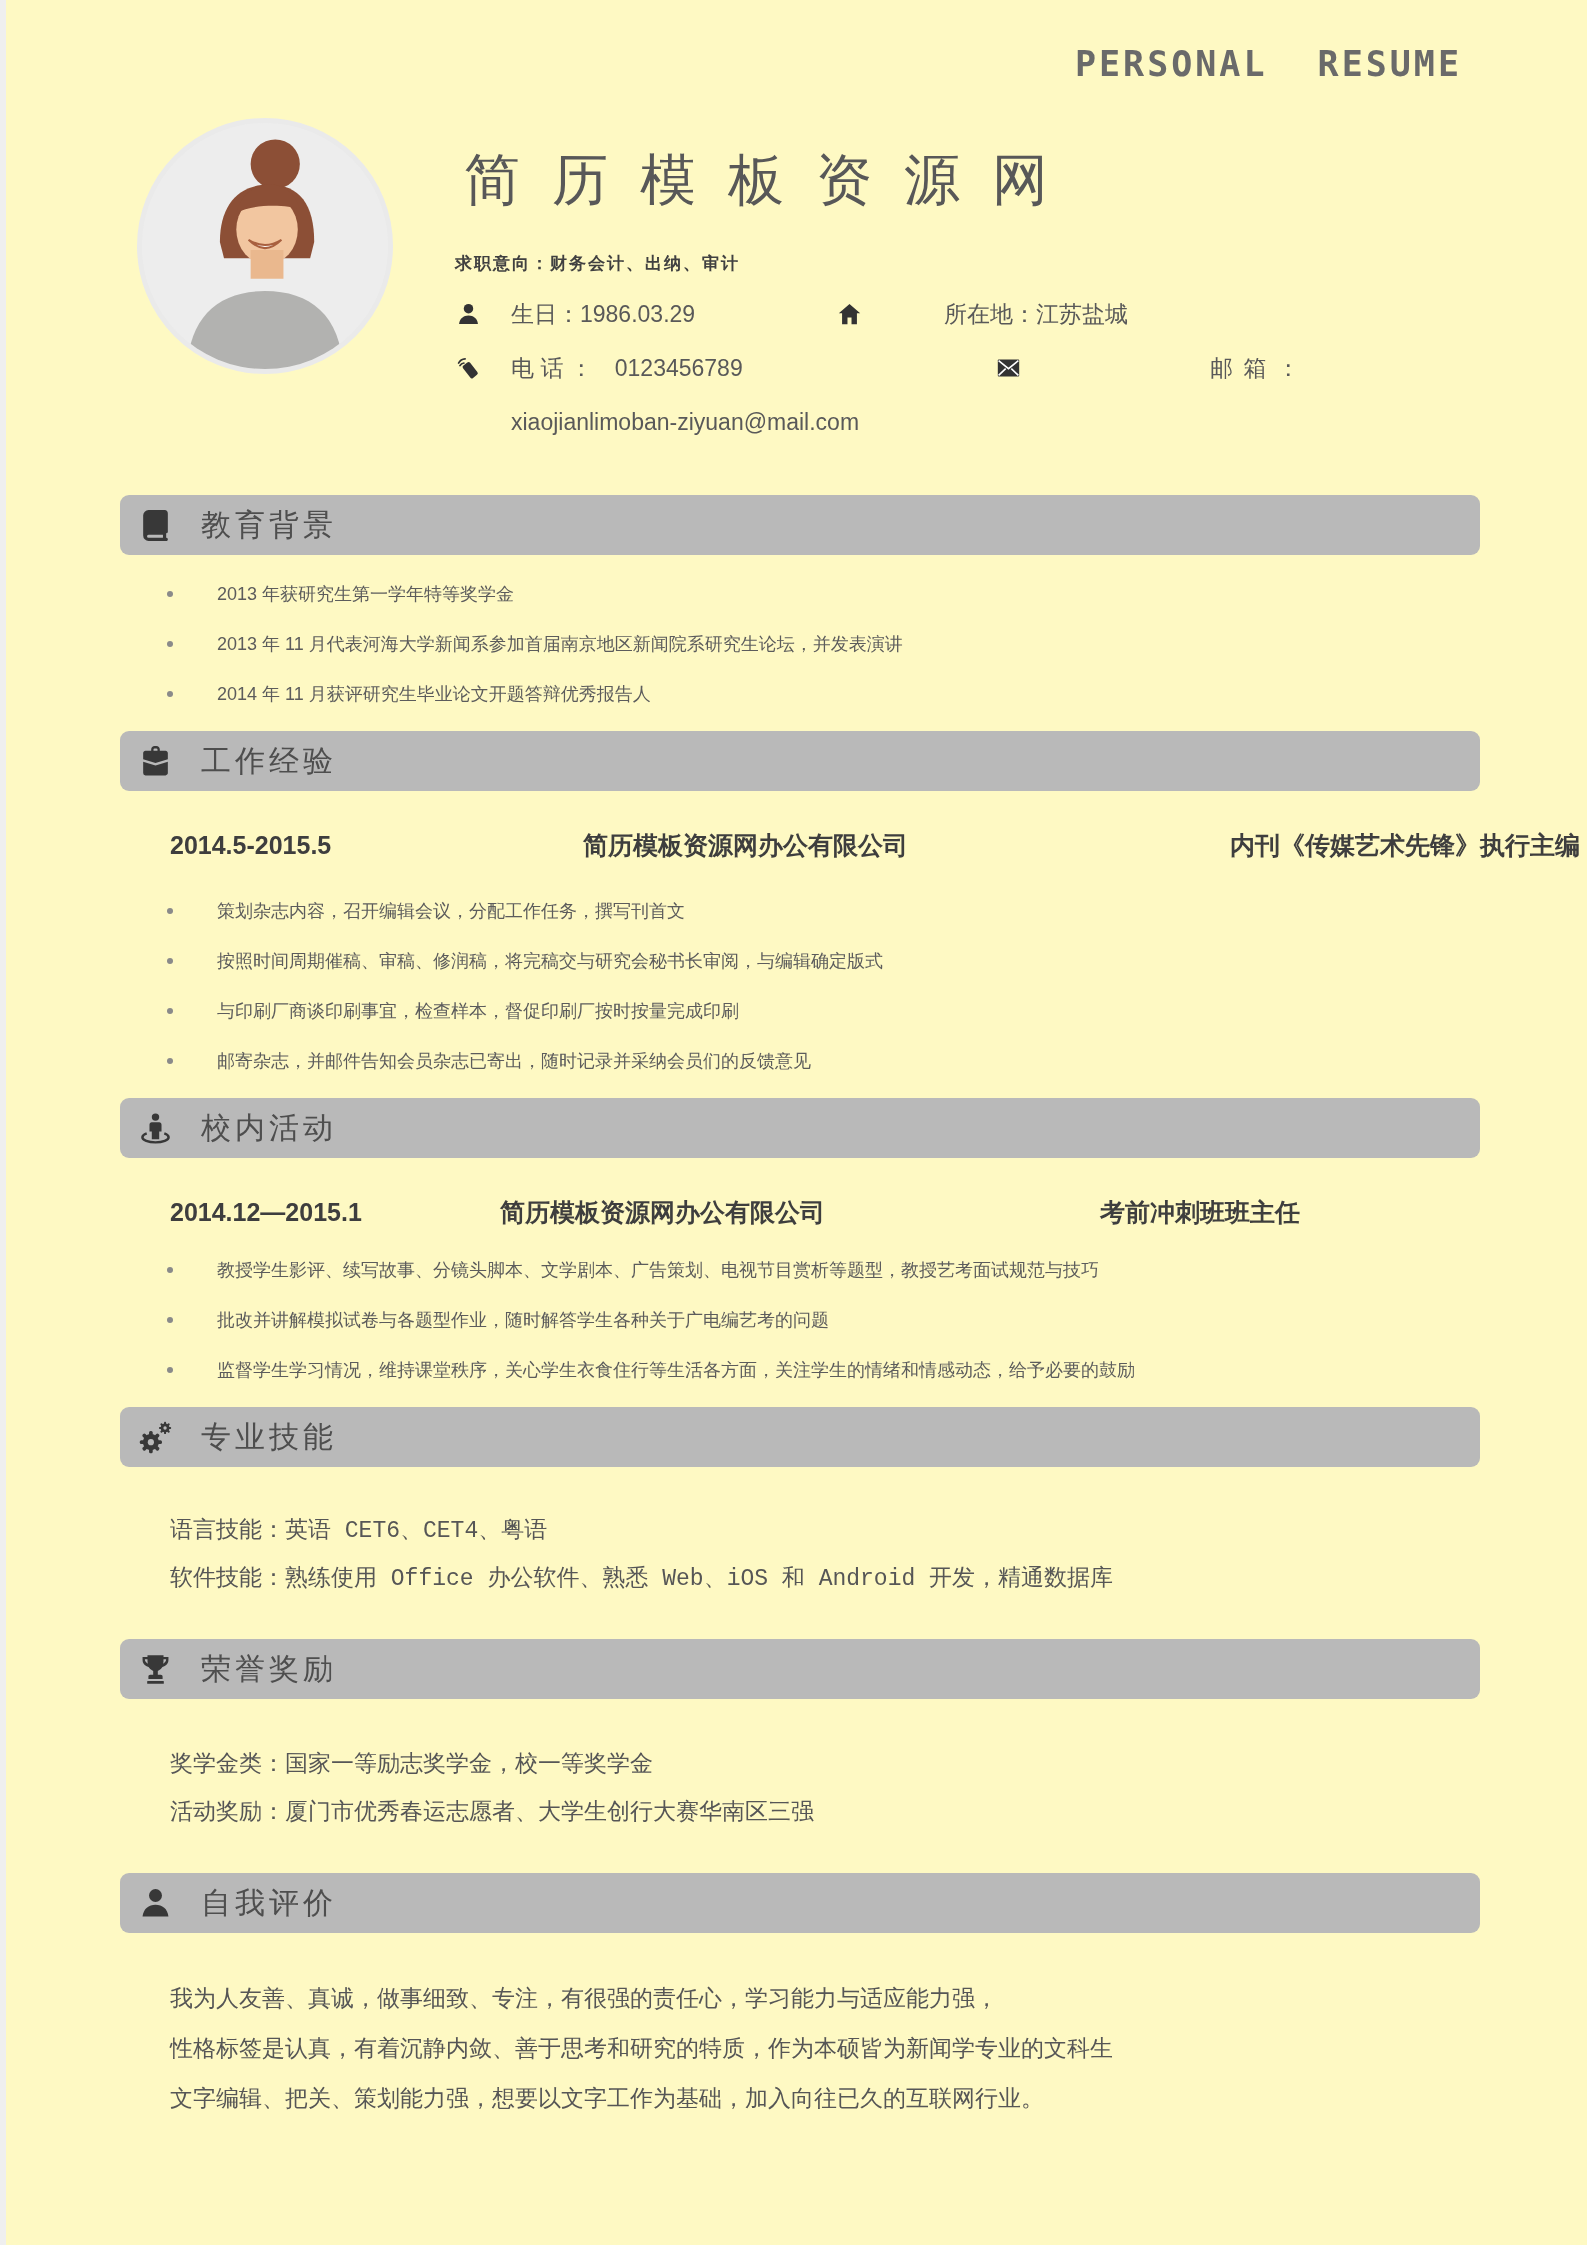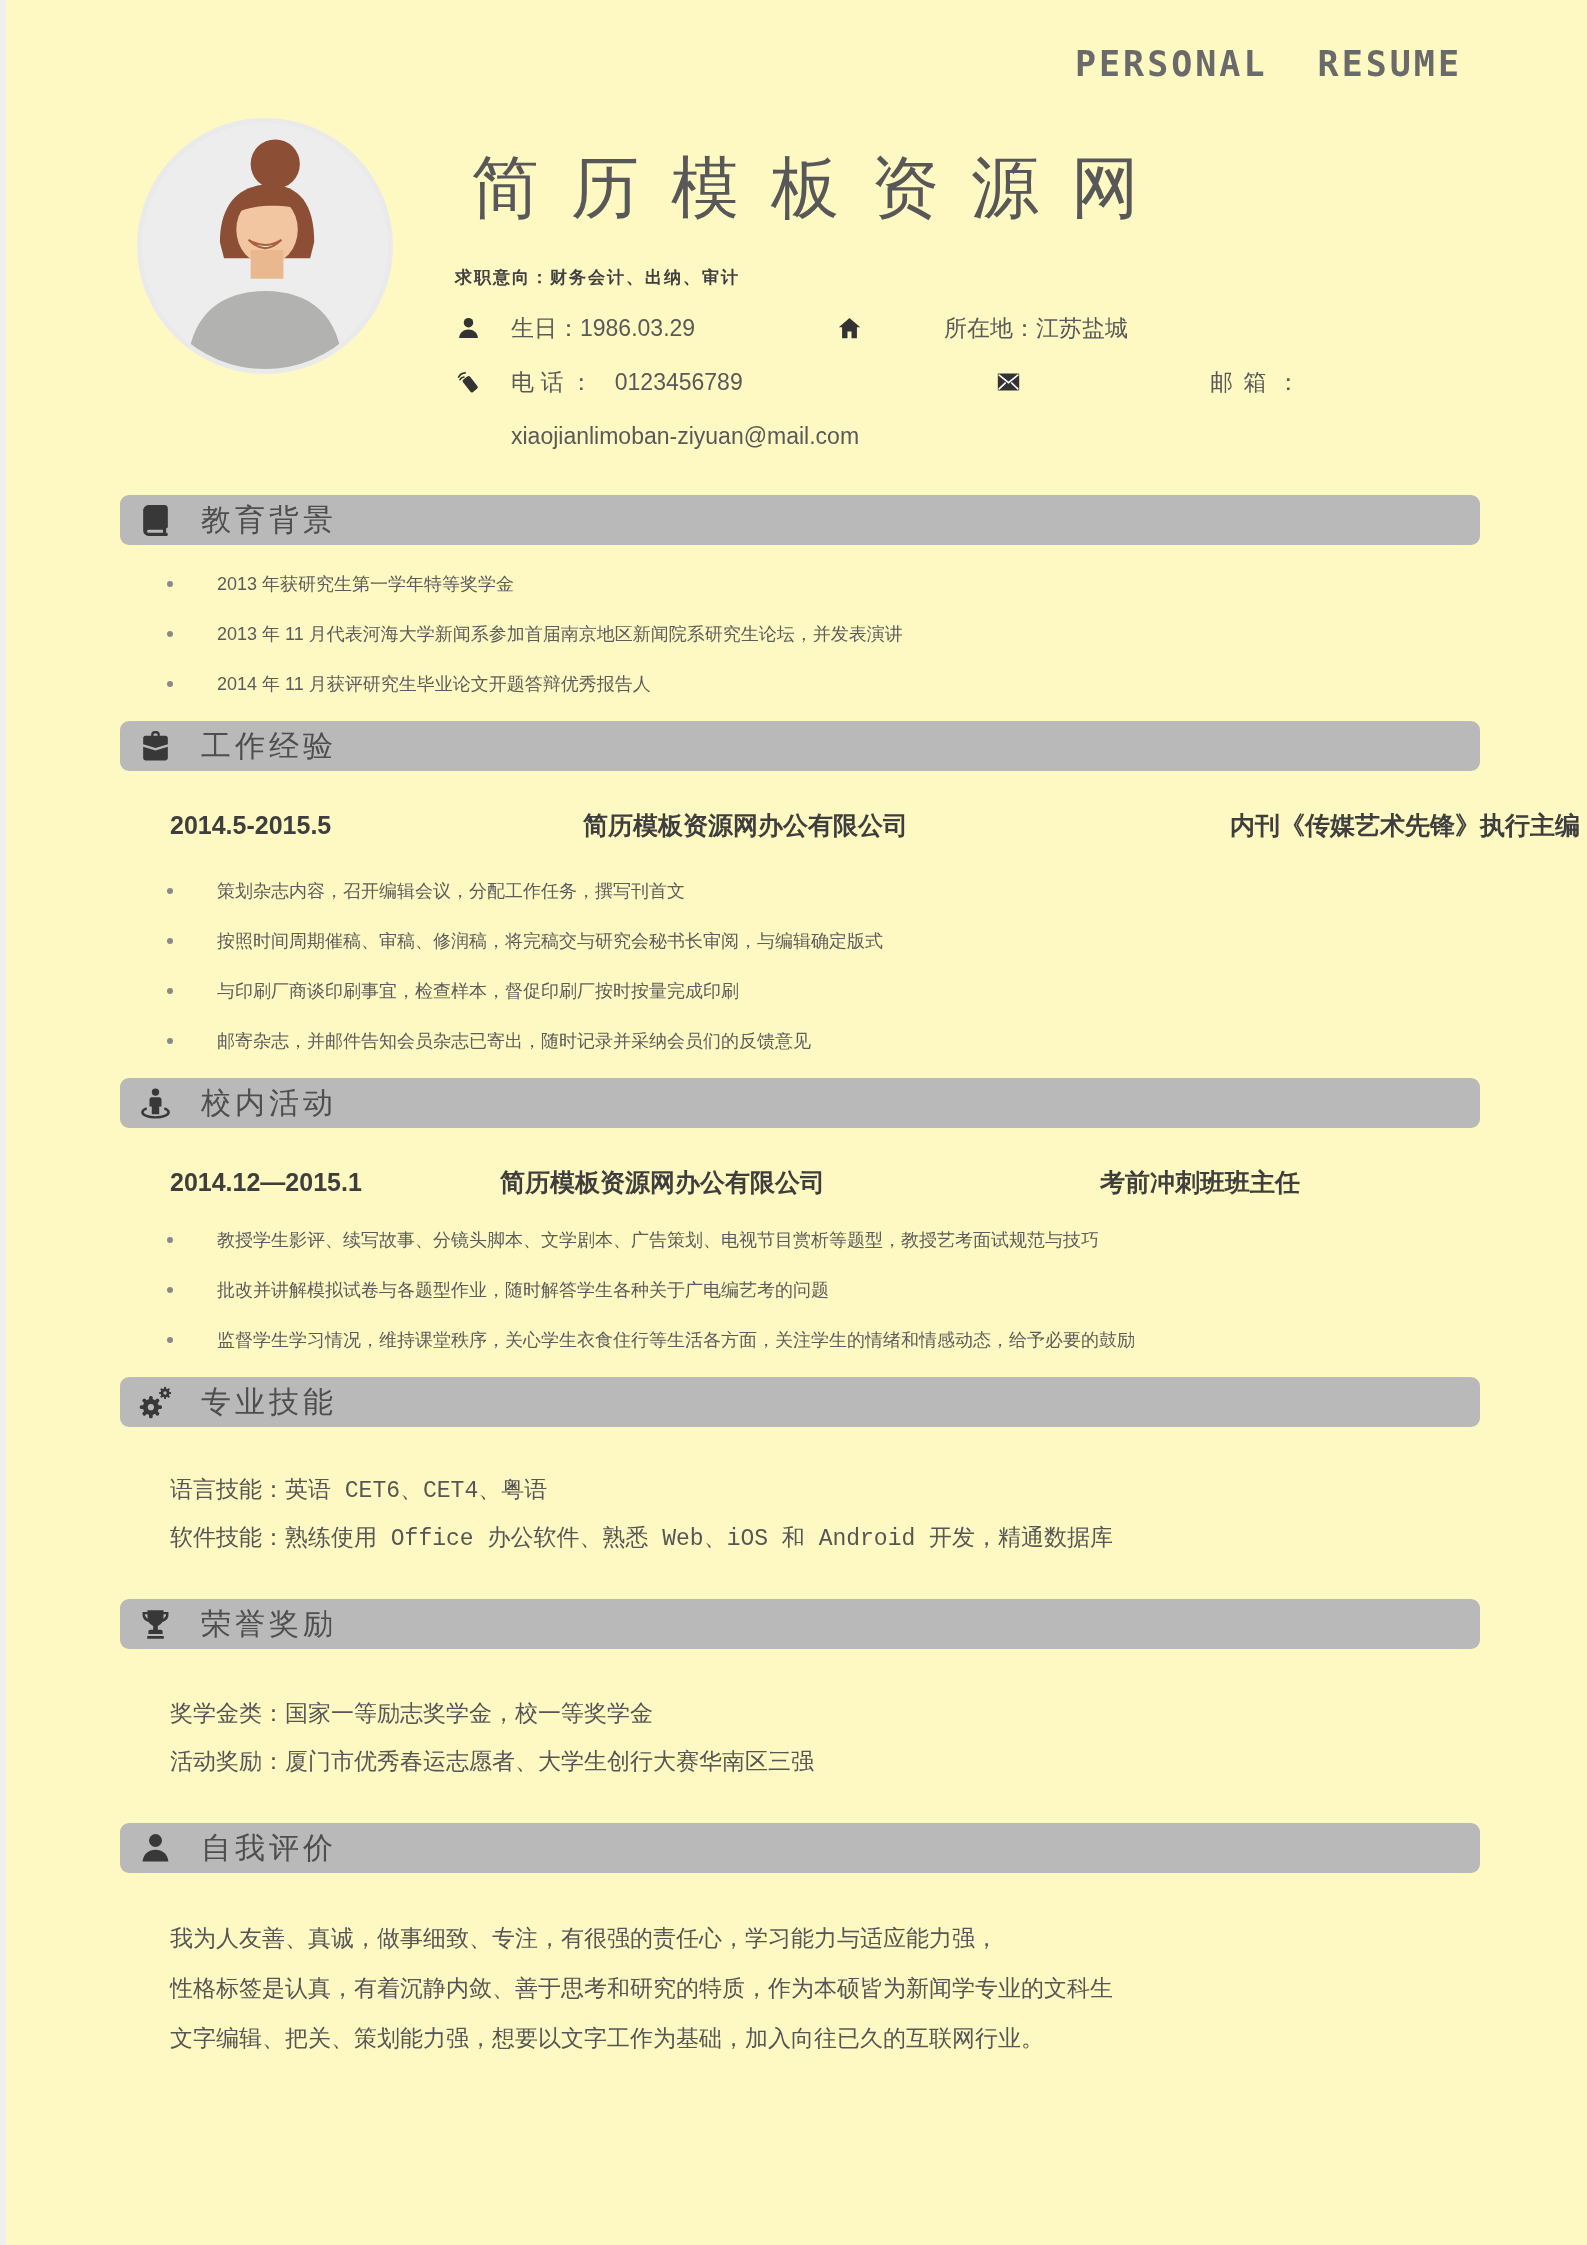--- a/index.html
+++ b/index.html
@@ -23,40 +23,40 @@
     letter-spacing:3px;word-spacing:26px;
   }
   .header{position:absolute;top:118px;left:137px;display:flex;}
   .avatar{
     width:246px;height:246px;border-radius:50%;
     border:5px solid #eaeaea;overflow:hidden;flex-shrink:0;background:#ededed;
   }
   .avatar svg{display:block;width:100%;height:100%;}
   .head-right{margin-left:62px;width:1030px;position:relative;}
   .name{
-    margin:30px 16px 0;font-size:68px;font-weight:400;color:#585858;
+    margin:30px 9px 0;font-size:56px;font-weight:400;color:#585858;
     letter-spacing:32px;white-space:nowrap;line-height:1.15;
   }
   .objective{margin-top:40px;font-size:17px;font-weight:bold;color:#404040;letter-spacing:2px;}
   .contact-row{position:relative;display:flex;align-items:center;margin-top:24px;font-size:23px;color:#595959;height:30px;}
   .cicon{width:27px;height:27px;color:#333;flex-shrink:0;display:inline-flex;}
   .cicon svg{width:100%;height:100%;}
   .ctext{margin-left:29px;white-space:nowrap;}
   .clabel{white-space:nowrap;}
   .abs{position:absolute;top:0;display:flex;align-items:center;height:30px;}
   .home-slot{left:381px;}
   .loc-slot{left:489px;}
   .mail-icon-slot{left:540px;}
   .mail-label-slot{left:755px;letter-spacing:2px;}
   .email-row .ctext{margin-left:56px;}
 
   
   section{margin:0;}
   .bar{
-    background:#b9b9b9;border-radius:9px;height:50px;
+    background:#b9b9b9;border-radius:9px;height:60px;
     display:flex;align-items:center;padding-left:17px;
   }
   .bicon{width:37px;height:37px;color:#383838;display:inline-flex;flex-shrink:0;}
   .bicon svg{width:100%;height:100%;}
   .btitle{margin-left:27px;font-size:30px;color:#4e4e4e;letter-spacing:4px;}
 
   .entry{display:flex;margin:33px 0 0 50px;font-weight:bold;font-size:25px;color:#3e3e3e;line-height:29px;white-space:nowrap;}
   .entry.work{margin-top:40px;margin-right:-100px;}
   .entry.campus{margin-top:40px;}
   .edu .e-date{width:452px;}

